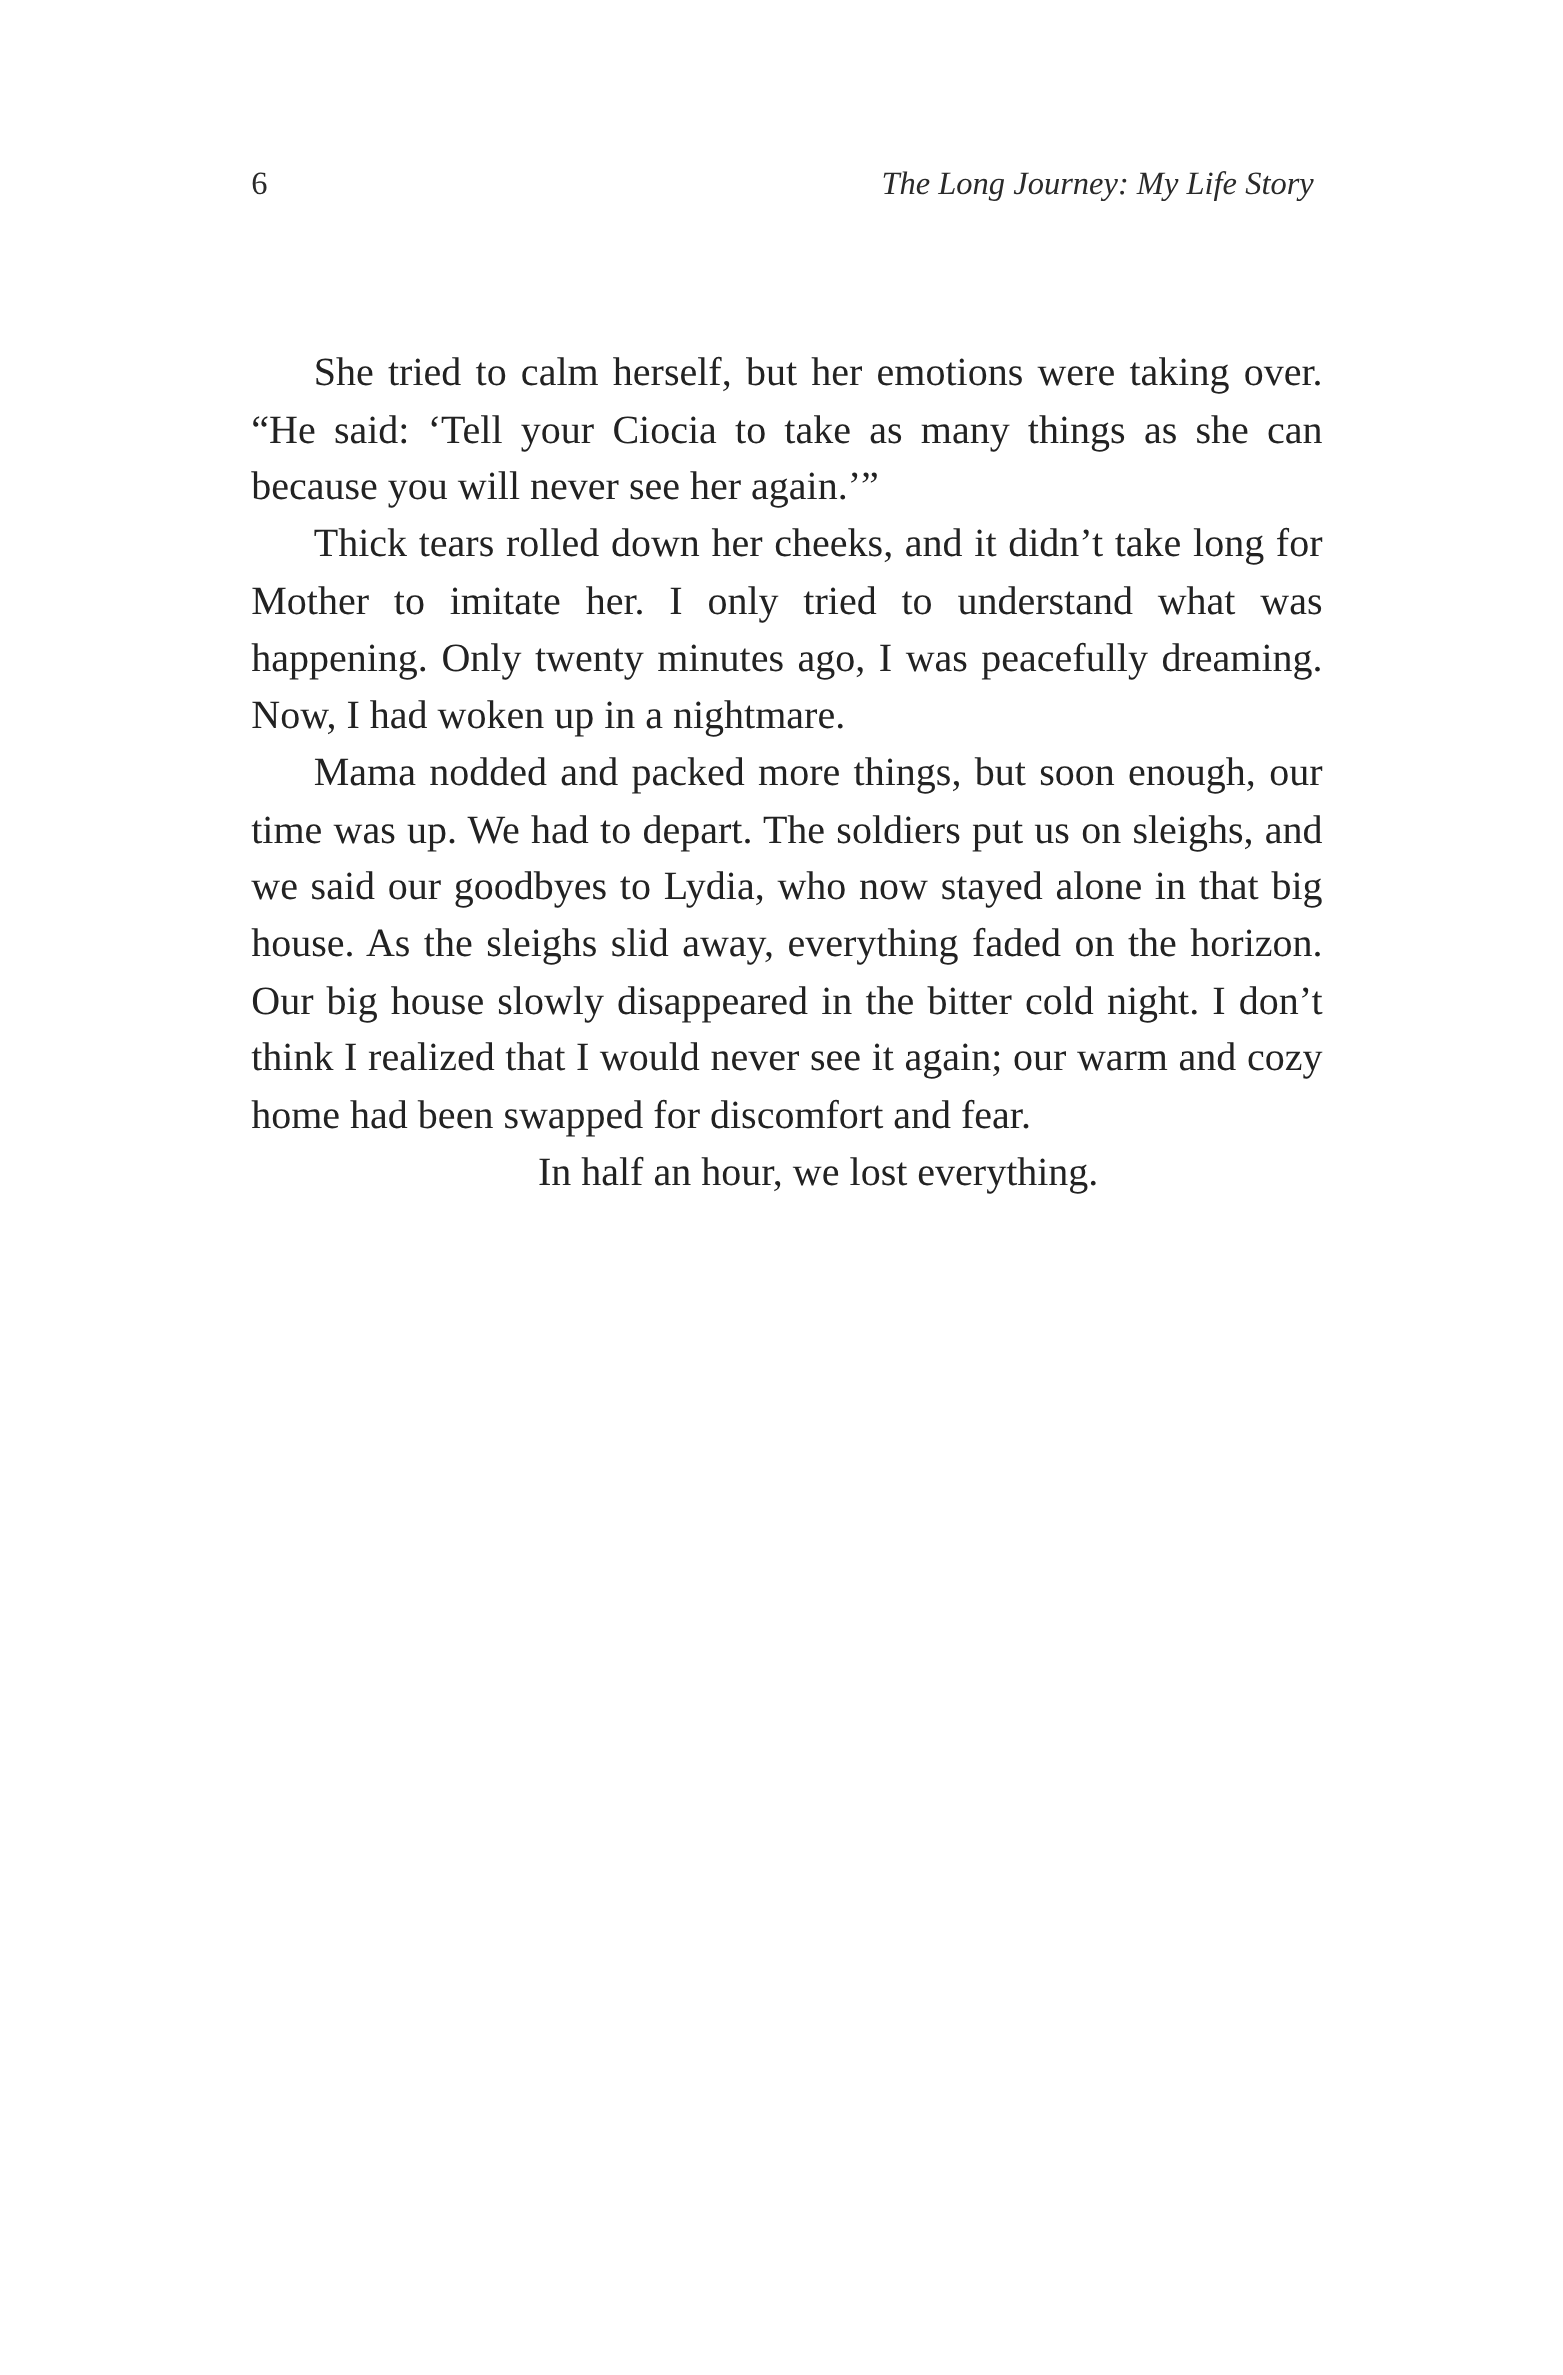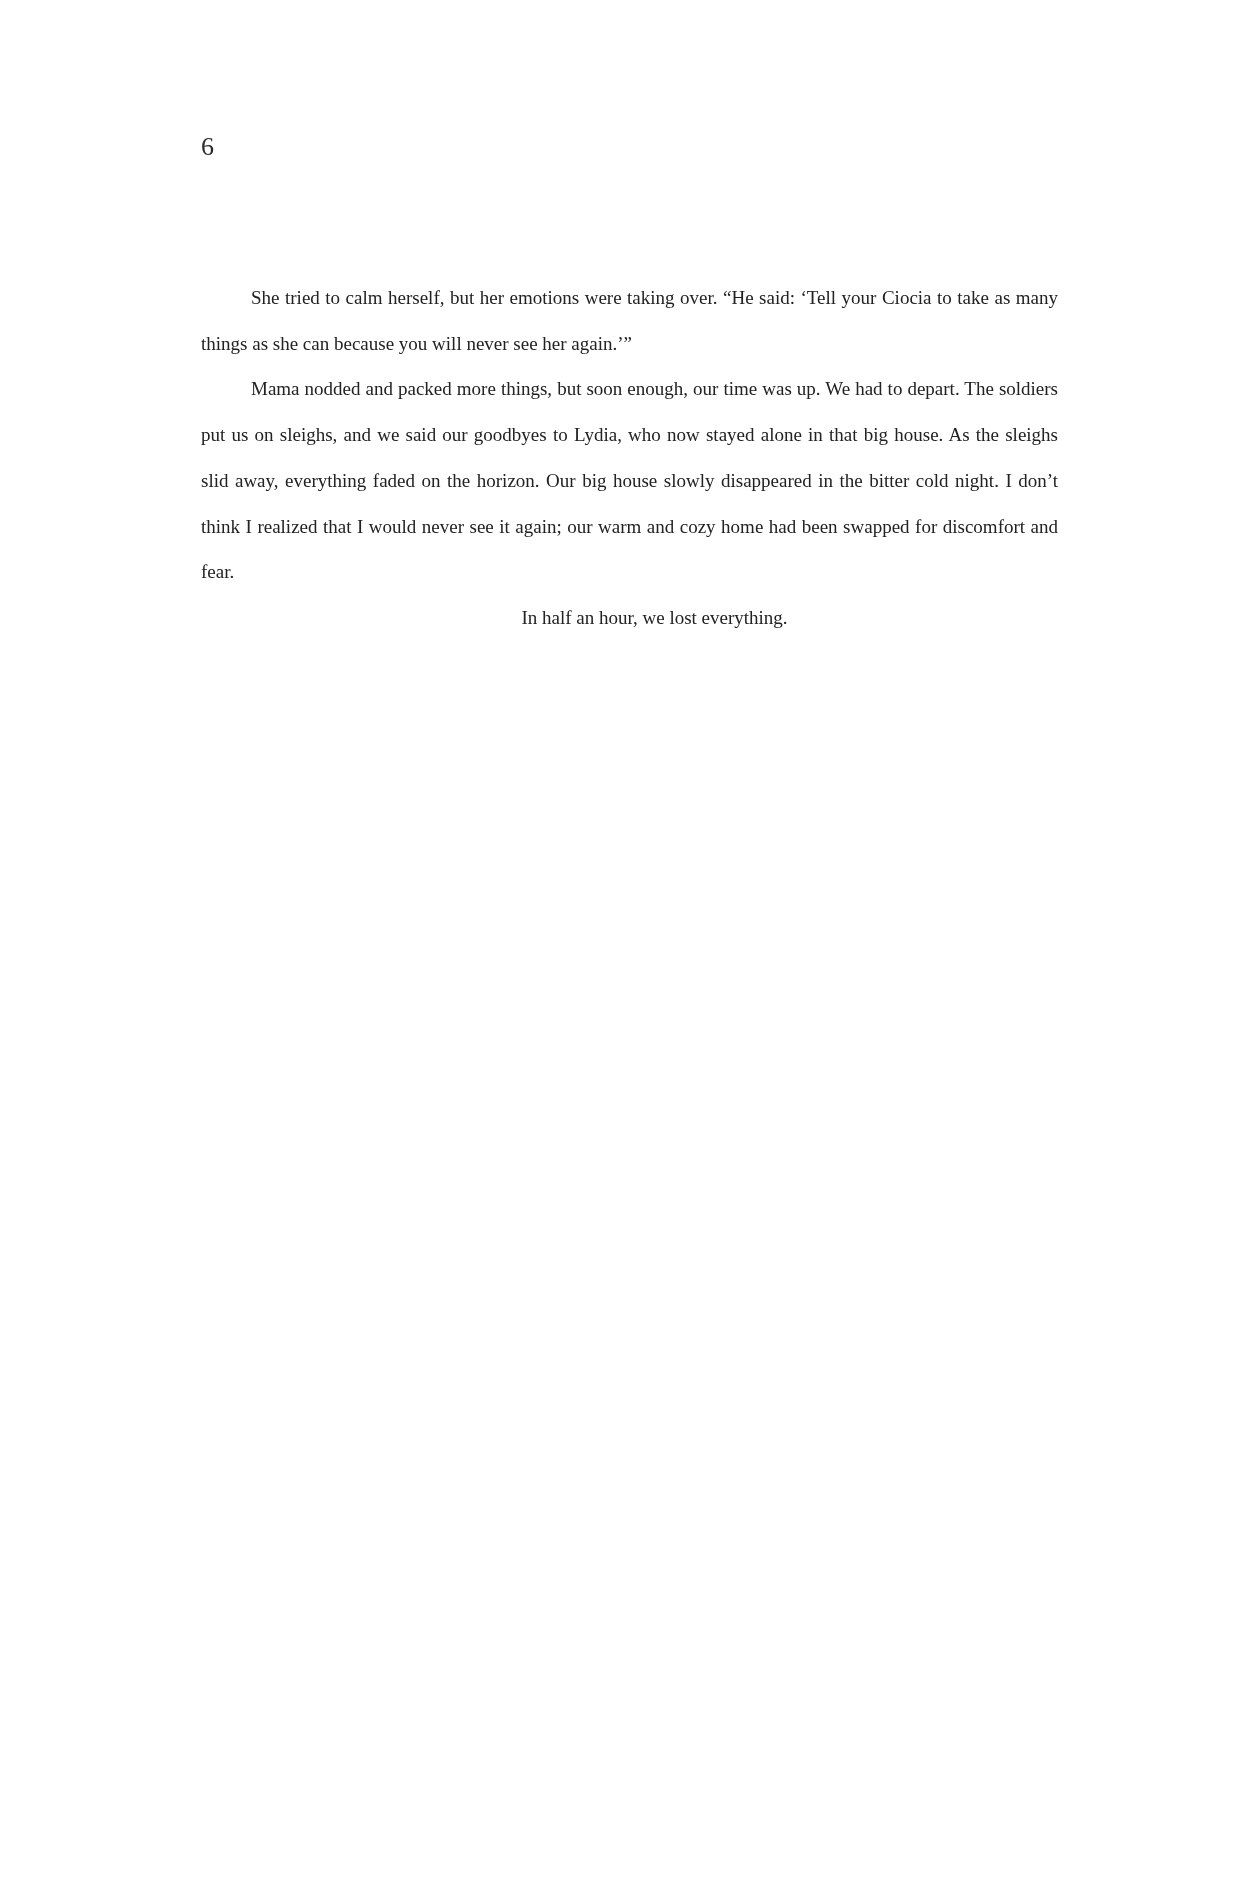--- a/index.html
+++ b/index.html
@@ -1,30 +1,32 @@
 <!DOCTYPE html>
 <html><head>
 <meta charset="utf-8">
 <style>
   html, body { margin: 0; padding: 0; background: #ffffff; }
   body { width: 1250px; height: 1900px; position: relative; overflow: hidden; color: #222; }
   .page { position: absolute; left: 0; top: 0; width: 1250px; height: 1900px; background: #fff; }
   .running-head { position: absolute; top: 132px; left: 201px; width: 850px; height: 34px; font-family: "Liberation Serif", serif; font-size: 26px; color: #2a2a2a; }
   .page-num { position: absolute; left: 0; top: 0; }
   .book-title { position: absolute; right: 0; top: 0; font-style: italic; }
-  .body-text { position: absolute; top: 275px; left: 201px; width: 857px; font-family: "Liberation Serif", serif; font-size: 19px; line-height: 45.7px; color: #222; }
+  .body-text { position: absolute; top: 275px; left: 201px; width: 857px; font-family: "Liberation Serif", serif; font-size: 32px; line-height: 45.7px; color: #222; }
   .para { margin: 0; text-align: justify; text-indent: 50px; }
   .para.last-short { text-align: center; }
 </style>
 </head>
 <body>
 
 <div class="page">
   <div class="running-head">
     <span class="page-num">6</span>
+    <span class="book-title">The Long Journey: My Life Story</span>
   </div>
 
   <div class="body-text">
     <p class="para">She tried to calm herself, but her emotions were taking over. “He said: ‘Tell your Ciocia to take as many things as she can because you will never see her again.’”</p>
+    <p class="para">Thick tears rolled down her cheeks, and it didn’t take long for Mother to imitate her. I only tried to understand what was happening. Only twenty minutes ago, I was peacefully dreaming. Now, I had woken up in a nightmare.</p>
     <p class="para">Mama nodded and packed more things, but soon enough, our time was up. We had to depart. The soldiers put us on sleighs, and we said our goodbyes to Lydia, who now stayed alone in that big house. As the sleighs slid away, everything faded on the horizon. Our big house slowly disappeared in the bitter cold night. I don’t think I realized that I would never see it again; our warm and cozy home had been swapped for discomfort and fear.</p>
     <p class="para last-short">In half an hour, we lost everything.</p>
   </div>
 </div>
 
 </body></html>

